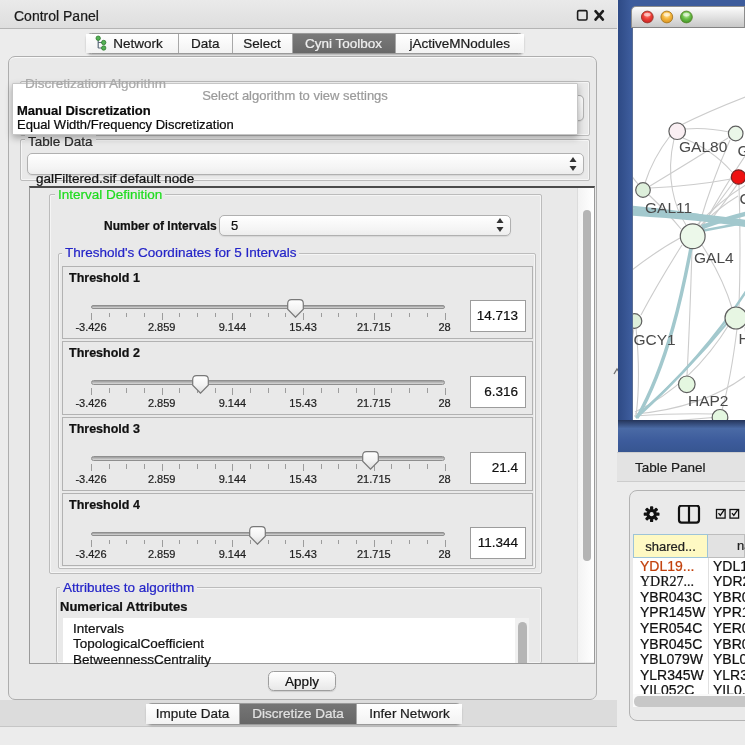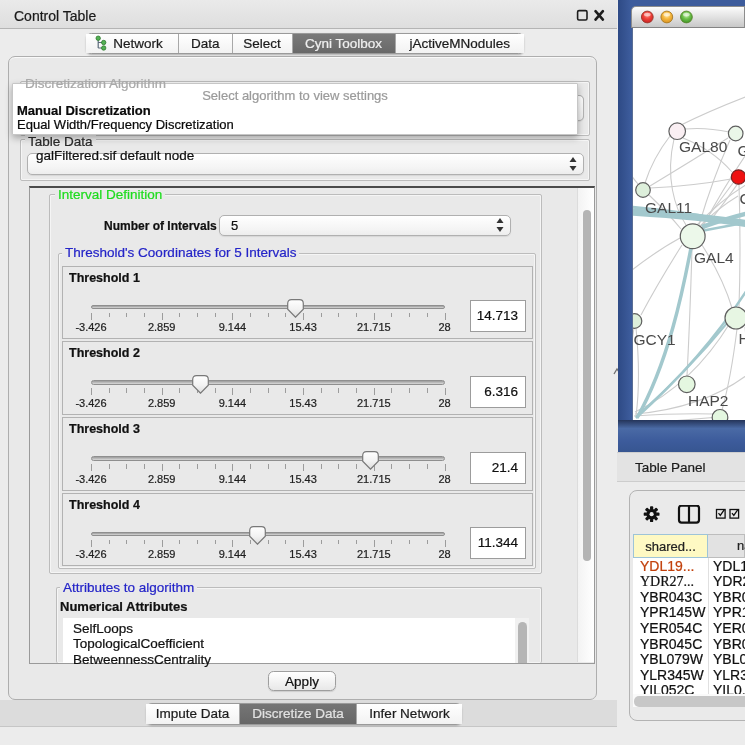--- a/index.html
+++ b/index.html
@@ -6,21 +6,21 @@
 #root{position:relative;width:745px;height:745px;overflow:hidden;}
 .ab{position:absolute;}
 .combo{background:linear-gradient(#ffffff,#f4f4f4 70%,#ededed);border:1px solid #b0b0b0;border-radius:5px;box-shadow:0 1px 1px rgba(0,0,0,0.08);}
 .grp{border:1px solid #bcbcbc;border-radius:2px;box-shadow:inset 0 0 0 1px rgba(255,255,255,0.55);}
 .gtitle{background:#e9e9e9;padding:0 3px;font-size:13.5px;line-height:14px;white-space:nowrap;}
 </style></head><body>
 <div id="root">
 
 <div style="position:absolute;left:0;top:0;width:617px;height:745px;background:#ececec;"></div>
 <div style="position:absolute;left:0;top:0;width:617px;height:29px;background:linear-gradient(#eaeaea,#dedede);border-bottom:1px solid #b4b4b4;"></div>
-<div style="position:absolute;left:14px;top:8px;font-size:14px;color:#1a1a1a;">Control Table</div>
+<div style="position:absolute;left:14px;top:8px;font-size:14px;color:#1a1a1a;">Control Panel</div>
 <svg class="ab" style="left:575px;top:8px" width="34" height="15" viewBox="0 0 34 15">
 <rect x="2.6" y="2.6" width="9.4" height="9.4" rx="1.4" fill="none" stroke="#1d1d1d" stroke-width="1.6"></rect>
 <path d="M20.5 3.2 L27.9 11.6 M27.9 3.2 L20.5 11.6" stroke="#1d1d1d" stroke-width="2.6" stroke-linecap="round"></path>
 </svg>
 <div style="position:absolute;left:8px;top:56px;width:589px;height:644px;background:#e9e9e9;border:1px solid #aeaeae;border-radius:7px;box-shadow:inset 0 1px 0 rgba(255,255,255,0.7);"></div>
 <div style="position:absolute;left:86px;top:33px;width:438px;height:21px;background:#ffffff;border:1px solid #9a9a9a;border-radius:5.5px;overflow:hidden;box-shadow:0 1px 2px rgba(0,0,0,0.25);"></div>
 <div style="position:absolute;left:86px;top:34px;width:93px;height:19px;background:linear-gradient(#ffffff,#f2f2f2);color:#1c1c1c;border-right:1px solid #a8a8a8;font-size:13.5px;line-height:19px;text-align:center;padding-left:12px;">Network</div>
 <div style="position:absolute;left:179px;top:34px;width:53.5px;height:19px;background:linear-gradient(#ffffff,#f2f2f2);color:#1c1c1c;border-right:1px solid #a8a8a8;font-size:13.5px;line-height:19px;text-align:center;">Data</div>
 <div style="position:absolute;left:232.5px;top:34px;width:60.0px;height:19px;background:linear-gradient(#ffffff,#f2f2f2);color:#1c1c1c;border-right:1px solid #a8a8a8;font-size:13.5px;line-height:19px;text-align:center;">Select</div>
 <div style="position:absolute;left:292.5px;top:34px;width:103.0px;height:19px;background:linear-gradient(#7a7a7a,#696969);color:#efefef;border-right:1px solid #a8a8a8;font-size:13.5px;line-height:19px;text-align:center;">Cyni Toolbox</div>
@@ -29,21 +29,21 @@
 <path d="M3.2 3.5 L3.2 13 M3.2 7.5 L8.2 7.5 M3.2 13 L8.2 13" stroke="#5a6a7a" stroke-width="1.2" fill="none"></path>
 <circle cx="3.2" cy="3.2" r="2.2" fill="#53b153" stroke="#2e7a2e" stroke-width="0.8"></circle>
 <circle cx="8.7" cy="7.5" r="2.2" fill="#53b153" stroke="#2e7a2e" stroke-width="0.8"></circle>
 <circle cx="8.7" cy="13" r="2.2" fill="#53b153" stroke="#2e7a2e" stroke-width="0.8"></circle>
 </svg>
 <div class="grp" style="position:absolute;left:20px;top:81px;width:570px;height:55px;"></div>
 <div class="combo" style="position:absolute;left:27px;top:95px;width:557px;height:26px;"></div>
 <div class="grp" style="position:absolute;left:20px;top:139px;width:570px;height:42px;"></div>
 <div class="gtitle" style="position:absolute;left:25px;top:134.5px;color:#2a2a2a;">Table Data</div>
 <div class="combo" style="position:absolute;left:27px;top:153px;width:557px;height:22px;"></div>
-<div style="position:absolute;left:36px;top:145px;width:400px;height:22px;font-size:13.5px;line-height:22px;color:#111;">galFiltered.sif default node</div>
+<div style="position:absolute;left:36px;top:168px;width:400px;height:22px;font-size:13.5px;line-height:22px;color:#111;">galFiltered.sif default node</div>
 <svg class="ab" style="left:567px;top:156px" width="12" height="16" viewBox="0 0 12 16">
 <path d="M6 1 L9.5 6 L2.5 6 Z" fill="#333"></path>
       <path d="M6 15 L9.5 10 L2.5 10 Z" fill="#333"></path>
 </svg>
 <div style="position:absolute;left:29px;top:186px;width:566px;height:478px;background:#e9e9e9;border:1px solid #9a9a9a;border-top:2px solid #4a4a4a;"></div>
 <div style="position:absolute;left:577px;top:188px;width:17px;height:474px;background:linear-gradient(to right,#f3f3f3,#ffffff);border-left:1px solid #dcdcdc;"></div>
 <div style="position:absolute;left:582.5px;top:210px;width:8.5px;height:351px;background:#b4b4b4;border-radius:4.5px;"></div>
 <div class="grp" style="position:absolute;left:49px;top:194px;width:493px;height:380px;"></div>
 <div class="gtitle" style="position:absolute;left:55px;top:188px;color:#1edc1e;">Interval Definition</div>
 <div style="position:absolute;left:104px;top:219px;font-size:12px;font-weight:bold;color:#111;">Number of Intervals</div>
@@ -218,21 +218,21 @@
       </defs>
 <path d="M4.5 0.7 L12.5 0.7 Q16.3 0.7 16.3 4.5 L16.3 10.2 L8.5 18.2 L0.7 10.2 L0.7 4.5 Q0.7 0.7 4.5 0.7 Z" fill="url(#tg257526)" stroke="#787878" stroke-width="1.2"></path>
 </svg>
 <div style="position:absolute;left:470px;top:527.4px;width:56px;height:32px;background:#ffffff;border:1px solid #9c9c9c;font-size:13.5px;line-height:30px;text-align:right;padding-right:7px;color:#111;">11.344</div>
 <div class="grp" style="position:absolute;left:55.5px;top:587px;width:486.5px;height:76px;border-bottom:none;"></div>
 <div class="gtitle" style="position:absolute;left:60px;top:581px;color:#2525c8;">Attributes to algorithm</div>
 <div style="position:absolute;left:60px;top:599px;font-size:13px;font-weight:bold;color:#111;">Numerical Attributes</div>
 <div style="position:absolute;left:63px;top:618px;width:452px;height:45px;background:#ffffff;"></div>
 <div style="position:absolute;left:515px;top:618px;width:14px;height:45px;background:#f1f1f1;"></div>
 <div style="position:absolute;left:518px;top:622px;width:9px;height:41px;background:#b5b5b5;border-radius:4.5px 4.5px 0 0;"></div>
-<div style="position:absolute;left:73px;top:620.5px;font-size:13.5px;color:#111;">SelfLoops</div>
+<div style="position:absolute;left:73px;top:620.5px;font-size:13.5px;color:#111;">Intervals</div>
 <div style="position:absolute;left:73px;top:636.0px;font-size:13.5px;color:#111;">TopologicalCoefficient</div>
 <div style="position:absolute;left:73px;top:651.5px;font-size:13.5px;color:#111;">BetweennessCentrality</div>
 <div style="position:absolute;left:268px;top:671px;width:68px;height:20px;background:linear-gradient(#ffffff,#e8e8e8);border:1px solid #9e9e9e;border-radius:5.5px;font-size:13.5px;line-height:19px;text-align:center;color:#111;box-shadow:0 1px 1px rgba(0,0,0,0.12);">Apply</div>
 <div style="position:absolute;left:0px;top:700px;width:617px;height:27px;background:#dcdcdc;border-bottom:1px solid #c6c6c6;"></div>
 <div style="position:absolute;left:146px;top:703px;width:316px;height:22px;background:#ffffff;border:1px solid #9a9a9a;border-radius:6px;overflow:hidden;box-shadow:0 1px 2px rgba(0,0,0,0.2);"></div>
 <div style="position:absolute;left:146px;top:704px;width:94px;height:20px;background:linear-gradient(#ffffff,#f2f2f2);color:#1c1c1c;border-right:1px solid #a8a8a8;font-size:13.5px;line-height:20px;text-align:center;">Impute Data</div>
 <div style="position:absolute;left:240px;top:704px;width:117px;height:20px;background:linear-gradient(#757575,#676767);color:#e2e2e2;border-right:1px solid #a8a8a8;font-size:13.5px;line-height:20px;text-align:center;">Discretize Data</div>
 <div style="position:absolute;left:357px;top:704px;width:105px;height:20px;background:linear-gradient(#ffffff,#f2f2f2);color:#1c1c1c;font-size:13.5px;line-height:20px;text-align:center;">Infer Network</div>
 <svg class="ab" style="left:612px;top:366px" width="10" height="10" viewBox="0 0 10 10">
 <path d="M2 8 L5 3 L7 6" stroke="#707070" stroke-width="1.3" fill="none"></path>

